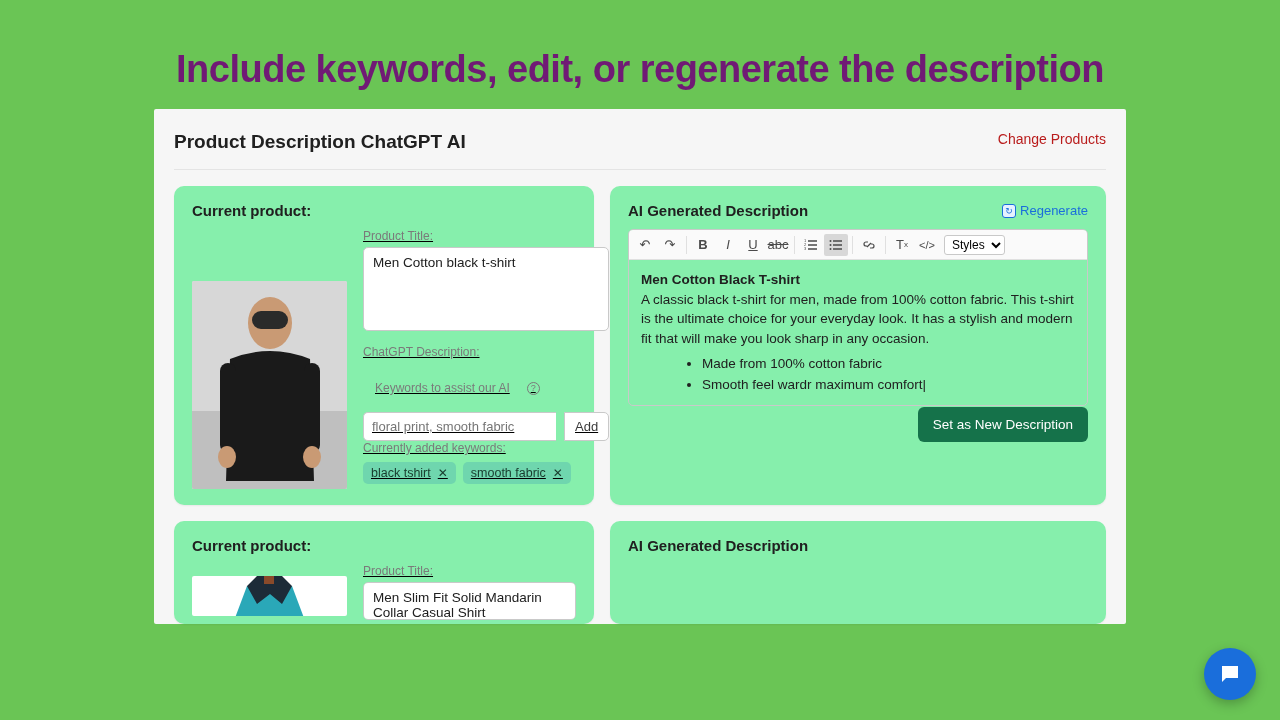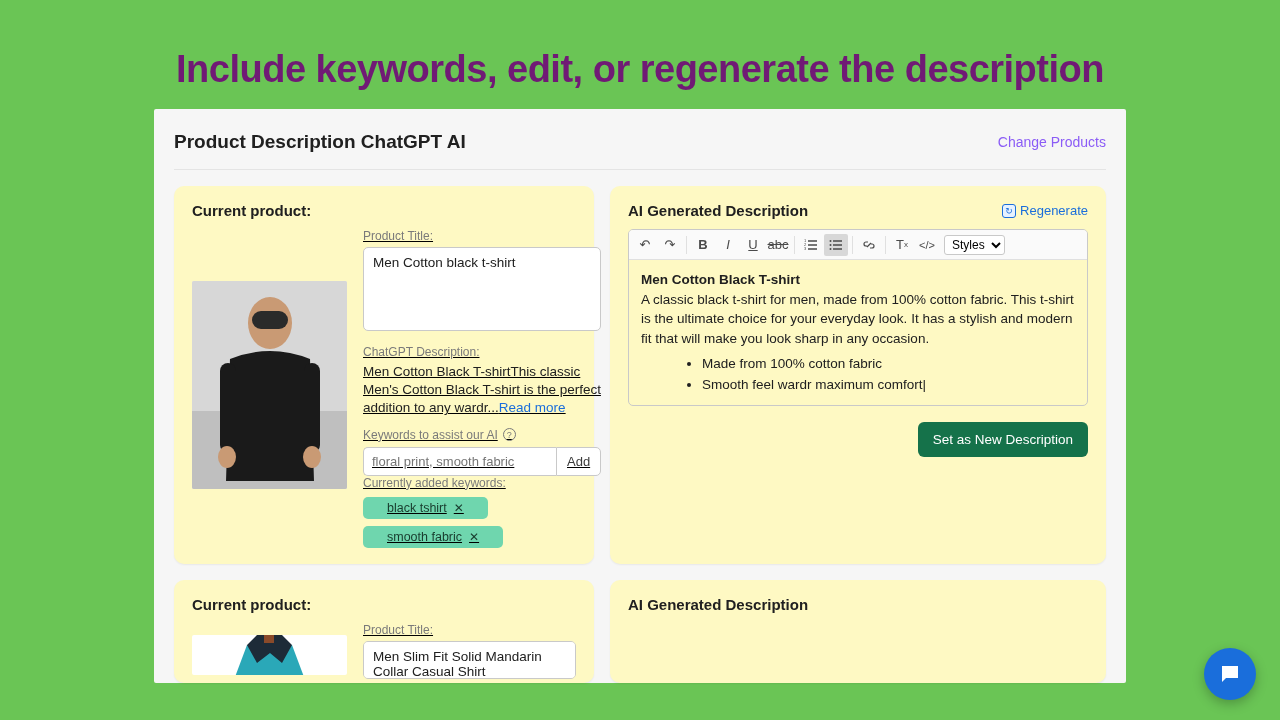--- a/index.html
+++ b/index.html
@@ -1,62 +1,62 @@
 <!DOCTYPE html>
 <html><head>
 <meta charset="utf-8">
 <style>
 * { box-sizing: border-box; margin: 0; padding: 0; }
 html, body { width: 1280px; height: 720px; overflow: hidden; }
 body { background: #6ac555; font-family: -apple-system, BlinkMacSystemFont, "Segoe UI", Arial, sans-serif; position: relative; }
 .heading { text-align: center; color: #701a75; font-weight: 800; font-size: 38px; padding-top: 48px; padding-bottom: 18px; letter-spacing: -0.5px; }
 .app-panel { background: #f6f6f6; width: 972px; margin: 0 auto; border-radius: 2px; padding: 22px 20px 0 20px; }
-.app-header { display: flex; justify-content: space-between; align-items: center; border-bottom: 1px solid #e4e4e4; padding-bottom: 16px; margin-bottom: 16px; }
+.app-header { display: flex; justify-content: space-between; align-items: flex-start; border-bottom: 1px solid #e4e4e4; padding-bottom: 16px; margin-bottom: 16px; }
 .app-title { font-size: 19px; font-weight: 600; color: #202020; }
-.change-link { color: #8b5cf6; font-size: 14px; cursor: pointer; }
+.change-link { color: #b91c1c; font-size: 14px; cursor: pointer; }
 .row { display: flex; gap: 16px; margin-bottom: 16px; }
-.card { background: #fef9c3; border-radius: 10px; box-shadow: 0 1px 2px rgba(0,0,0,0.06); padding: 16px 18px; }
+.card { background: #86efac; border-radius: 10px; box-shadow: 0 1px 2px rgba(0,0,0,0.06); padding: 16px 18px; }
 .left-card { width: 420px; }
 .right-card { width: 420px; flex: 1; }
 .card-title { font-size: 15px; font-weight: 600; color: #202020; margin-bottom: 10px; }
 .card-header-row { display: flex; justify-content: space-between; align-items: center; margin-bottom: 10px; }
 .regen { color: #1a6edb; font-size: 13px; display: flex; align-items: center; gap: 4px; cursor: pointer; }
 .regen-icon { width: 14px; height: 14px; border: 1px solid #1a6edb; border-radius: 3px; background: #e6f2ff; display: flex; align-items: center; justify-content: center; font-size: 9px; }
 .prod-body { display: flex; gap: 16px; text-decoration: underline; }
 .prod-img { width: 155px; height: 208px; background: #e2e2e2; border-radius: 2px; flex-shrink: 0; margin-top: 52px; display: flex; align-items: center; justify-content: center; overflow: hidden; }
 .prod-img svg { width: 100%; height: 100%; }
 .prod-img2 { width: 155px; height: 40px; background: #fff; border-radius: 2px; flex-shrink: 0; margin-top: 12px; display: flex; align-items: flex-start; justify-content: center; overflow: hidden; }
 .field-col { flex: 1; }
 .label { font-size: 12px; color: #7a7a7a; margin-bottom: 4px; }
 .textarea { width: 100%; height: 84px; border: 1px solid #c9c9c9; border-radius: 5px; padding: 7px 9px; font-size: 13.5px; font-family: inherit; resize: none; color: #202020; }
 .textarea2 { width: 100%; height: 38px; border: 1px solid #c9c9c9; border-radius: 5px; padding: 7px 9px; font-size: 13.5px; font-family: inherit; resize: none; color: #202020; }
 .desc-text { font-size: 13.5px; color: #202020; line-height: 1.35; margin-top: 4px; }
 .read-more { color: #1a6edb; cursor: pointer; }
 .kw-label-row { display: flex; align-items: center; gap: 5px; margin-top: 10px; margin-bottom: 5px; }
 .help-icon { width: 13px; height: 13px; border: 1px solid #7a7a7a; border-radius: 50%; display: flex; align-items: center; justify-content: center; font-size: 9px; color: #7a7a7a; }
-.kw-input-row { display: flex; gap: 0; }
+.kw-input-row { display: flex; gap: 8px; }
 .kw-input { flex: 1; border: 1px solid #c9c9c9; border-right: none; border-radius: 5px 0 0 5px; padding: 6px 8px; font-size: 13px; font-family: inherit; }
 .kw-add { border: 1px solid #c9c9c9; border-radius: 0 5px 5px 0; background: #fff; padding: 6px 10px; font-size: 13px; cursor: pointer; color: #3a3a3a; }
 .chips { display: flex; gap: 7px; margin-top: 7px; flex-wrap: wrap; }
-.chip { background: #6fd6ae; color: #183b2d; font-size: 12.5px; padding: 4px 24px; border-radius: 5px; display: flex; align-items: center; gap: 7px; }
+.chip { background: #6fd6ae; color: #183b2d; font-size: 12.5px; padding: 4px 8px; border-radius: 5px; display: flex; align-items: center; gap: 7px; }
 .chip-x { cursor: pointer; font-size: 12px; color: #183b2d; }
 .gen-label { font-size: 12px; color: #7a7a7a; margin-bottom: 6px; }
 .editor-box { border: 1px solid #c9c9c9; border-radius: 5px; overflow: hidden; }
 .toolbar { display: flex; align-items: center; height: 30px; border-bottom: 1px solid #e0e0e0; background: #fafafa; padding: 0 4px; gap: 1px; }
 .tbtn { width: 24px; height: 22px; display: flex; align-items: center; justify-content: center; font-size: 13px; color: #4a4a4a; cursor: pointer; border-radius: 2px; }
 .tbtn.active { background: #d8d8d8; }
 .tsep { width: 1px; height: 18px; background: #e0e0e0; margin: 0 3px; }
 .tselect { font-size: 12px; border: 1px solid #c9c9c9; border-radius: 3px; padding: 1px 3px; margin-left: 4px; background: #fff; font-family: inherit; }
 .editor-content { padding: 10px 12px; font-size: 13.5px; color: #202020; line-height: 1.45; }
 .editor-content strong { font-weight: 700; }
 .editor-content ul { padding-left: 28px; margin-top: 6px; }
 .editor-content li { margin-bottom: 1px; margin-left: 33px; }
 .editor-content .caret::after { content: "|"; animation: blink 1.2s infinite; color: #202020; }
 @keyframes blink { 50% { opacity: 0; } }
-.set-btn { background: #15724a; color: #fff; border: none; border-radius: 6px; padding: 10px 15px; font-size: 13.5px; cursor: pointer; float: right; margin-top: 16px; }
+.set-btn { background: #15724a; color: #fff; border: none; border-radius: 6px; padding: 10px 15px; font-size: 13.5px; cursor: pointer; float: right; margin-top: 1px; }
 .card::after { content: ""; display: table; clear: both; }
 .chat-fab { position: absolute; right: 24px; bottom: 20px; width: 52px; height: 52px; border-radius: 50%; background: #1a6edb; box-shadow: 0 4px 12px rgba(0,0,0,0.25); display: flex; align-items: center; justify-content: center; cursor: pointer; }
 .chat-fab svg { width: 24px; height: 24px; }
 </style>
 </head>
 <body>
 
 <div class="heading">Include keywords, edit, or regenerate the description</div>
 
 <div class="app-panel">
@@ -82,26 +82,23 @@
             <rect x="112" y="82" width="16" height="90" rx="8" fill="#1a1a1a"></rect>
             <ellipse cx="35" cy="176" rx="9" ry="11" fill="#c99a74"></ellipse>
             <ellipse cx="120" cy="176" rx="9" ry="11" fill="#c99a74"></ellipse>
           </svg>
         </div>
         <div class="field-col">
           <div class="label">Product Title:</div>
           <textarea class="textarea" style="">Men Cotton black t-shirt</textarea>
 
           <div class="label" style="margin-top:10px">ChatGPT Description:</div>
-          <div class="desc-text">
-            <span>Men Cotton Black T-shirtThis classic Men's Cotton Black T-shirt is the perfect addition to any wardr...</span><span class="read-more">Read more</span>
-          </div>
 
           <div class="kw-label-row">
-            <div class="label" style="margin:0">Keywords to assist our AI</div>
+            <div class="label" style="margin:12px">Keywords to assist our AI</div>
             <div class="help-icon">?</div>
           </div>
           <div class="kw-input-row">
             <input class="kw-input" placeholder="floral print, smooth fabric" style="">
             <button class="kw-add">Add</button>
           </div>
 
           <div class="label" style="">Currently added keywords:</div>
           <div class="chips">
             <div class="chip">

